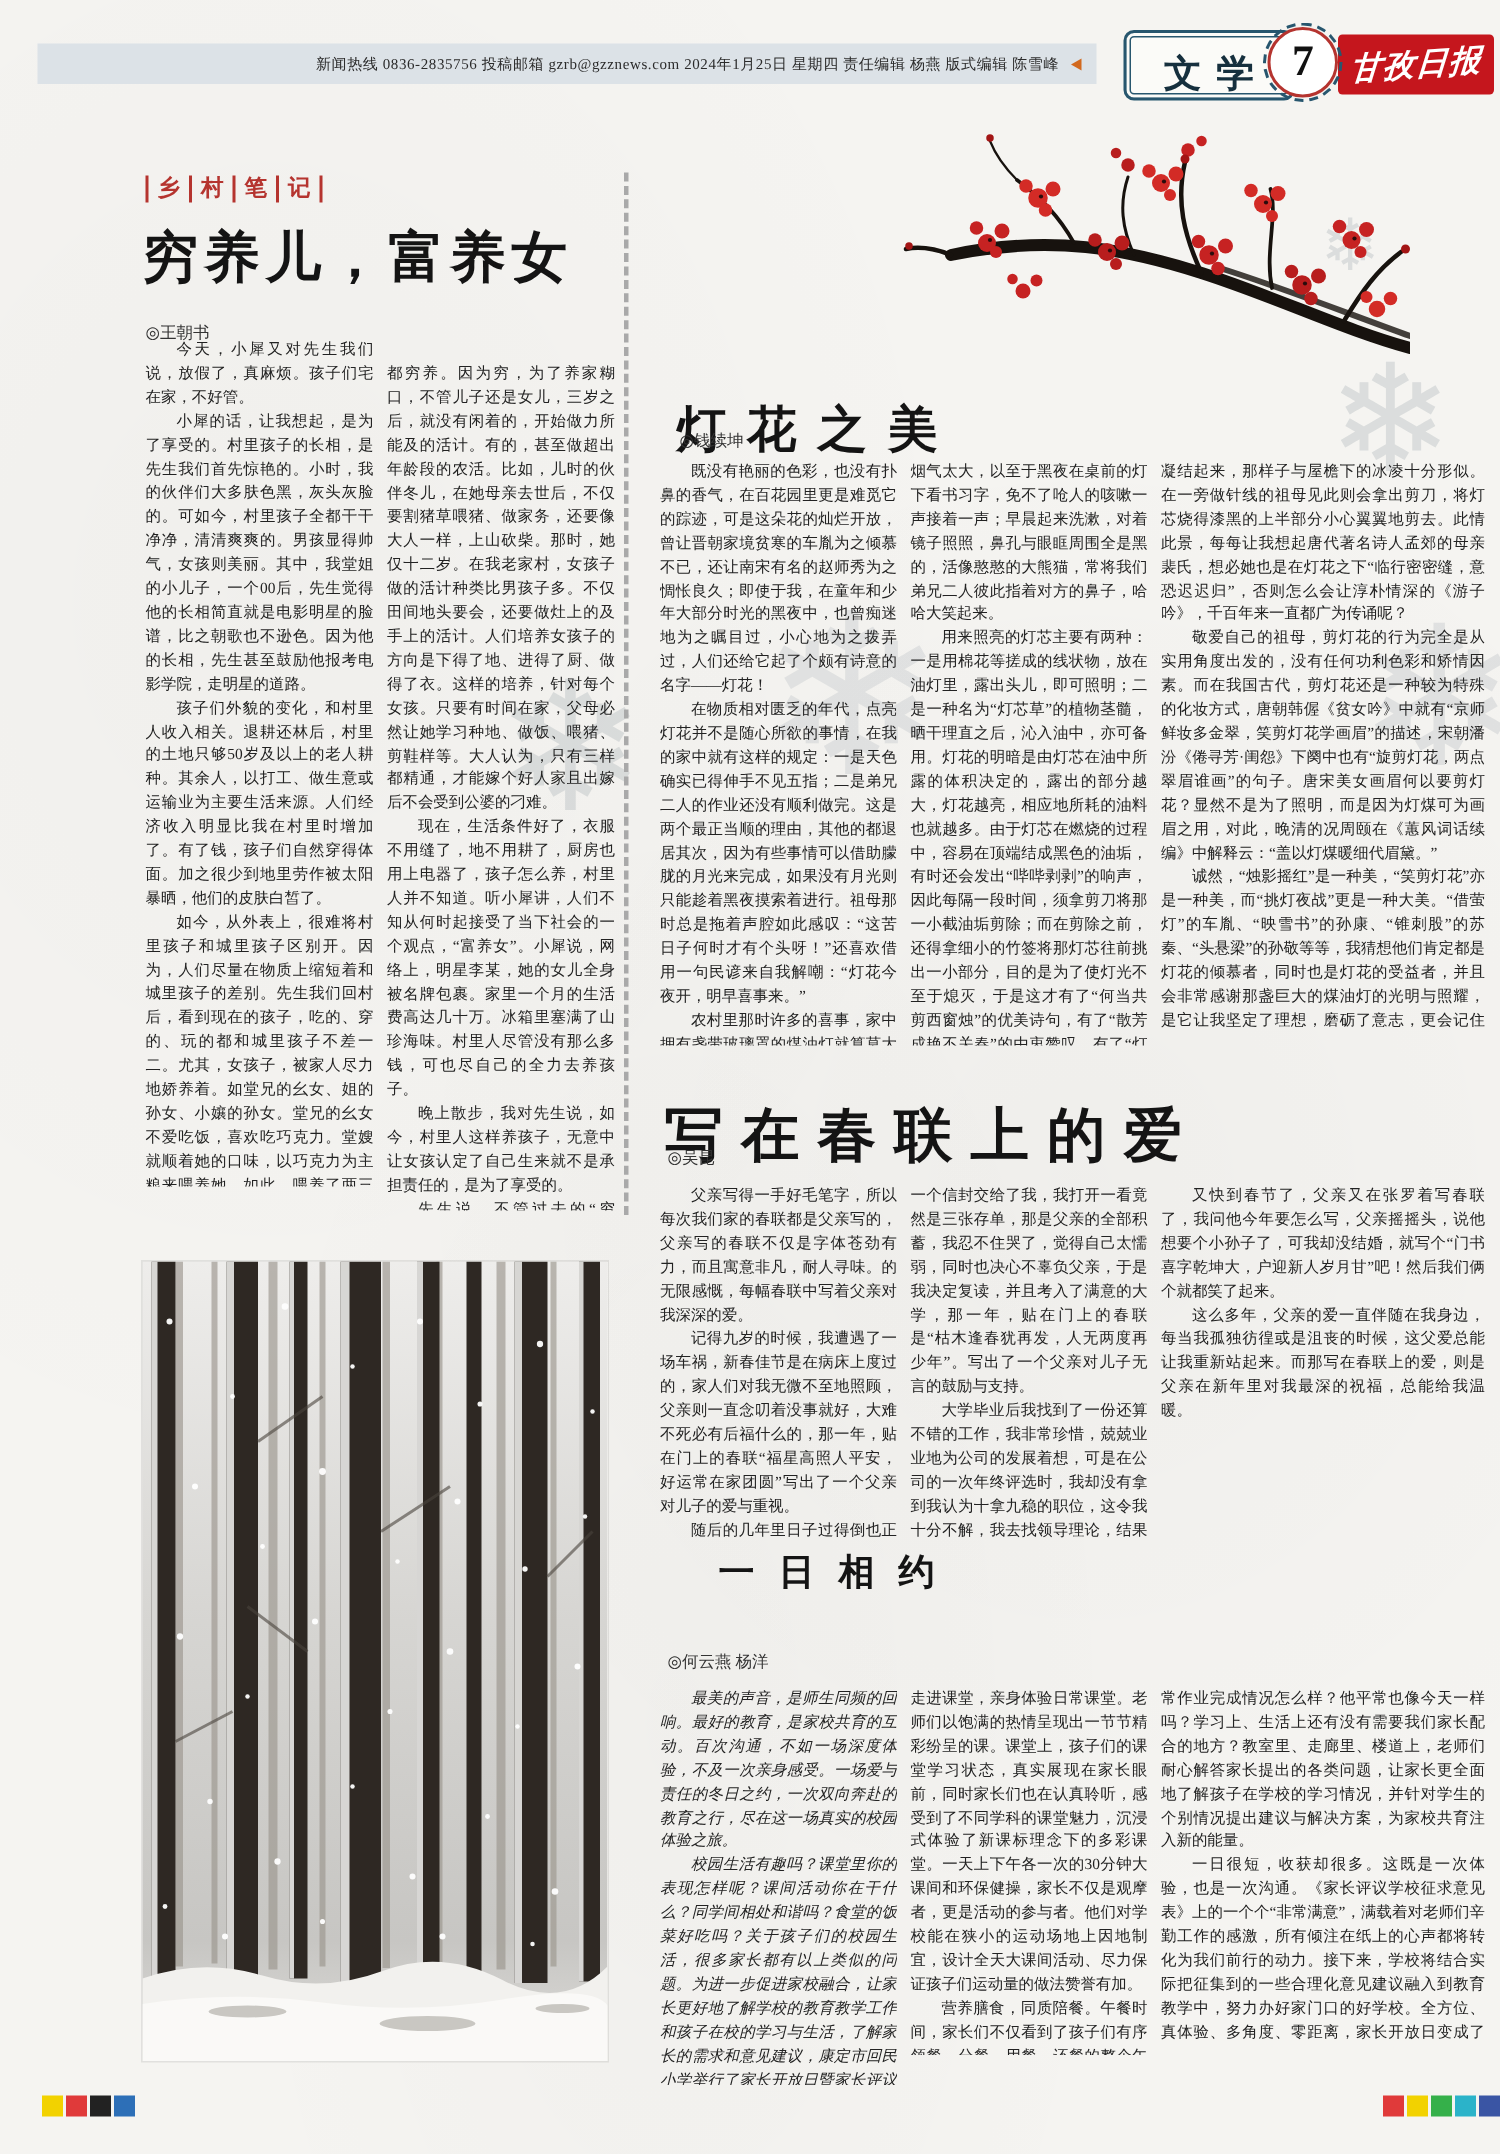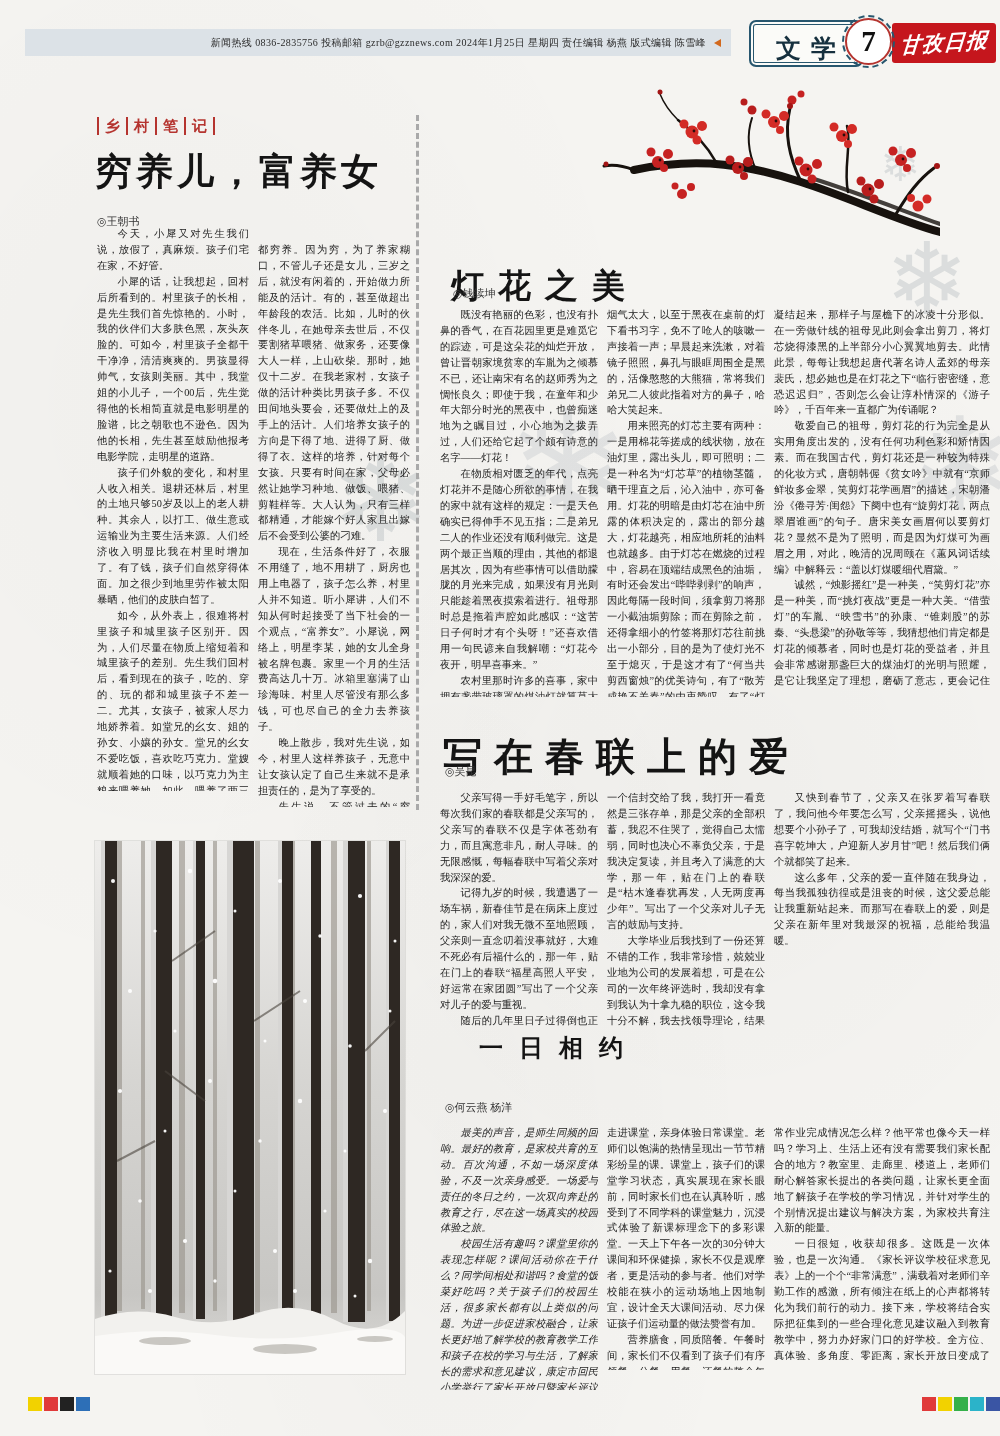--- a/index.html
+++ b/index.html
@@ -95,21 +95,21 @@
   <div class="kicker">
     <span>乡</span>
     <span>村</span>
     <span>笔</span>
     <span>记</span>
   </div>
   <div class="headline" style="left:95px;top:147px;font-size:37px;letter-spacing:4px;">穷养儿，富养女</div>
   <div class="byline" style="left:97px;top:214px;">◎王朝书</div>
   <div class="tcol" style="left:97px;top:226px;width:152px;height:565px;">
     <p>今天，小犀又对先生我们说，放假了，真麻烦。孩子们宅在家，不好管。</p>
-    <p>小犀的话，让我想起，回村后所看到的。村里孩子的长相，是先生我们首先惊艳的。小时，我的伙伴们大多肤色黑，灰头灰脸的。可如今，村里孩子全都干干净净，清清爽爽的。男孩显得帅气，女孩则美丽。其中，我堂姐的小儿子，一个00后，先生觉得他的长相简直就是电影明星的脸谱，比之朝歌也不逊色。因为他的长相，先生甚至鼓励他报考电影学院，走明星的道路。</p>
+    <p>小犀的话，让我想起，是为了享受的。村里孩子的长相，是先生我们首先惊艳的。小时，我的伙伴们大多肤色黑，灰头灰脸的。可如今，村里孩子全都干干净净，清清爽爽的。男孩显得帅气，女孩则美丽。其中，我堂姐的小儿子，一个00后，先生觉得他的长相简直就是电影明星的脸谱，比之朝歌也不逊色。因为他的长相，先生甚至鼓励他报考电影学院，走明星的道路。</p>
     <p>孩子们外貌的变化，和村里人收入相关。退耕还林后，村里的土地只够50岁及以上的老人耕种。其余人，以打工、做生意或运输业为主要生活来源。人们经济收入明显比我在村里时增加了。有了钱，孩子们自然穿得体面。加之很少到地里劳作被太阳暴晒，他们的皮肤白皙了。</p>
     <p>如今，从外表上，很难将村里孩子和城里孩子区别开。因为，人们尽量在物质上缩短着和城里孩子的差别。先生我们回村后，看到现在的孩子，吃的、穿的、玩的都和城里孩子不差一二。尤其，女孩子，被家人尽力地娇养着。如堂兄的幺女、姐的孙女、小孃的孙女。堂兄的幺女不爱吃饭，喜欢吃巧克力。堂嫂就顺着她的口味，以巧克力为主粮来喂养她。如此，喂养了两三年。姐的孙女，吃饺子只吃皮，不吃馅。姐就将饺子馅给她咬掉，剩下饺子皮喂她。小孃的孙女，很晚回家，即使将牛奶说喝完就倒了，小孃也不会骂她。</p>
 
   </div>
   <div class="tcol" style="left:258px;top:242px;width:152px;height:565px;">
     <p class="cont">都穷养。因为穷，为了养家糊口，不管儿子还是女儿，三岁之后，就没有闲着的，开始做力所能及的活计。有的，甚至做超出年龄段的农活。比如，儿时的伙伴冬儿，在她母亲去世后，不仅要割猪草喂猪、做家务，还要像大人一样，上山砍柴。那时，她仅十二岁。在我老家村，女孩子做的活计种类比男孩子多。不仅田间地头要会，还要做灶上的及手上的活计。人们培养女孩子的方向是下得了地、进得了厨、做得了衣。这样的培养，针对每个女孩。只要有时间在家，父母必然让她学习种地、做饭、喂猪、剪鞋样等。大人认为，只有三样都精通，才能嫁个好人家且出嫁后不会受到公婆的刁难。</p>
     <p>现在，生活条件好了，衣服不用缝了，地不用耕了，厨房也用上电器了，孩子怎么养，村里人并不知道。听小犀讲，人们不知从何时起接受了当下社会的一个观点，“富养女”。小犀说，网络上，明星李某，她的女儿全身被名牌包裹。家里一个月的生活费高达几十万。冰箱里塞满了山珍海味。村里人尽管没有那么多钱，可也尽自己的全力去养孩子。</p>
     <p>晚上散步，我对先生说，如今，村里人这样养孩子，无意中让女孩认定了自己生来就不是承担责任的，是为了享受的。</p>
     <p>先生说，不管过去的“穷养”还是现在的“富养”，都不是将女人作为具有独立人格的人而对待的。“穷养”或“富养”，都是为了增加女人的附加值，都抹杀了女人的独立性。如何让女人与男人，成为独立人格的人，而不是物品，才是教育应该的方向。</p>
   </div>

